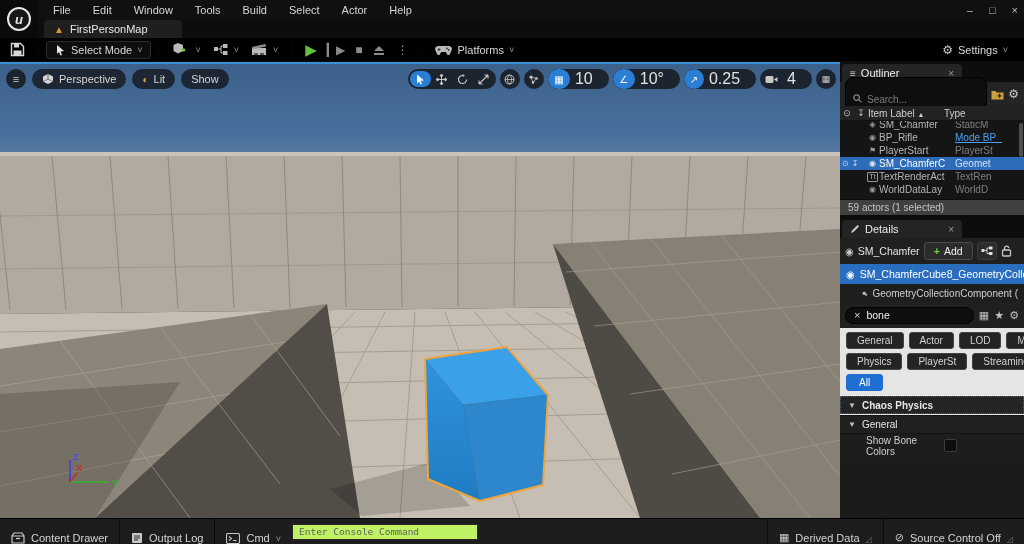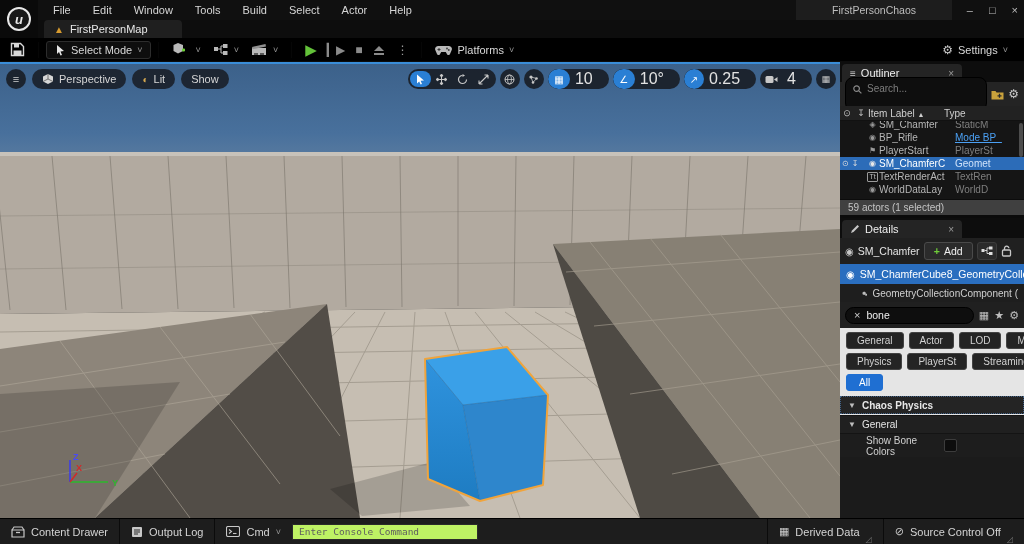--- a/index.html
+++ b/index.html
@@ -48,21 +48,21 @@
   .snap-ico { width:22px; height:20px; display:flex; align-items:center; justify-content:center; font-size:10px; color:#fff; }
   .snap-ico.blue { background:#2a7fd4; border-radius:10px; }
   .snap-val { padding:0 16px 0 5px; font-size:16px; color:#e2e2e2; }
 
   
   .panel-tabs { height:20px; background:#0d0d0d; display:flex; align-items:flex-end; }
   .panel-tab { height:18px; background:#242424; border-radius:4px 4px 0 0; display:flex; align-items:center; gap:5px; padding:0 8px; margin-left:2px; font-size:11px; color:#ededed; min-width:120px; }
   .panel-tab .x { margin-left:auto; color:#9a9a9a; font-size:10px; }
   .outliner { height:153px; background:#1b1b1b; display:flex; flex-direction:column; }
   .out-search-row { height:24px; background:#242424; display:flex; align-items:center; gap:4px; padding:0 5px; }
-  .searchbox { flex:1; height:16px; background:#0e0e0e; border:1px solid #000; border-radius:8px; display:flex; align-items:flex-end; gap:5px; padding:16px 7px; font-size:10px; color:#7e7e7e; }
+  .searchbox { flex:1; height:16px; background:#0e0e0e; border:1px solid #000; border-radius:8px; display:flex; align-items:flex-start; gap:5px; padding:16px 7px; font-size:10px; color:#7e7e7e; }
   .out-header { height:15px; background:#222; display:flex; align-items:center; font-size:10px; color:#cfcfcf; border-bottom:1px solid #111; }
   .oh-icon { width:14px; text-align:center; font-size:9px; color:#bdbdbd; }
   .out-rows { position:relative; flex:1; background:#151515; overflow:hidden; }
   .out-row { height:13px; display:flex; align-items:center; font-size:10px; color:#b5b5b5; }
   .out-row .lead { width:26px; display:flex; gap:3px; padding-left:2px; font-size:8px; color:#dedede; }
   .out-row .ricon { width:13px; font-size:8px; color:#9a9a9a; text-align:center; }
   .out-row .rlabel { width:76px; white-space:nowrap; overflow:hidden; }
   .out-row .rtype { width:58px; color:#7f7f7f; white-space:nowrap; overflow:hidden; }
   .out-row.sel { background:#2c6cb8; color:#fff; }
   .out-row.sel .rtype { color:#cfe2fa; }
@@ -88,21 +88,21 @@
   .chip.all { background:#1f6fd2; border-color:#1f6fd2; color:#fff; padding:2px 12px; }
   .sect { height:18px; background:#242424; display:flex; align-items:center; gap:6px; padding:0 8px; font-size:10px; font-weight:bold; color:#e6e6e6; margin-top:5px; outline:1px dotted rgba(90,147,214,.55); outline-offset:-1px; }
   .sect.sub { background:#202020; font-weight:normal; margin-top:1px; outline:none; border-top:1px solid #141414; }
   .tri { font-size:8px; color:#bdbdbd; }
   .prop-row { height:24px; display:flex; align-items:center; background:#1d1d1d; border-top:1px solid #141414; }
   .prop-label { width:104px; padding-left:26px; font-size:10px; color:#d0d0d0; }
   .checkbox { width:13px; height:13px; background:#0d0d0d; border:1px solid #3c3c3c; border-radius:2px; }
 
   
   .statusbar { position:absolute; left:0; top:518px; width:1024px; height:26px; background:#1d1d1d; border-top:1px solid #000; display:flex; align-items:center; font-size:11px; color:#d4d4d4; }
-  .sb-item { display:flex; align-items:center; gap:6px; padding:0 11px; height:100%; }
+  .sb-item { display:flex; align-items:flex-end; gap:6px; padding:0 11px; height:100%; }
   .sb-sep { width:1px; height:100%; background:#0b0b0b; }
   .console-input { width:186px; height:16px; background:#bef264; border:1px solid #2a2a2a; color:#5f5f5f; font-family:"DejaVu Sans Mono", monospace; font-size:9.5px; padding:0 6px; }
   .console-input::placeholder { color:#5f5f5f; }
   .sb-right { margin-left:auto; display:flex; height:100%; }
   .corner { font-size:8px; color:#6e6e6e; align-self:flex-end; }
 
   .micon { display:inline-flex; align-items:center; justify-content:center; }
 </style>
 </head>
 <body>
@@ -116,21 +116,20 @@
     <div class="menus">
       <span class="menu-item">File</span>
       <span class="menu-item">Edit</span>
       <span class="menu-item">Window</span>
       <span class="menu-item">Tools</span>
       <span class="menu-item">Build</span>
       <span class="menu-item">Select</span>
       <span class="menu-item">Actor</span>
       <span class="menu-item">Help</span>
     </div>
-    <div class="wtitle-box">FirstPersonChaos</div>
     <div class="winbtns">
       <span>–</span>
       <span>□</span>
       <span>×</span>
     </div>
   </div>
 
   <div class="tabstrip">
     <div class="level-tab">
       <span class="micon" style="color:#d79b2f;font-size:10px;">▲</span>

